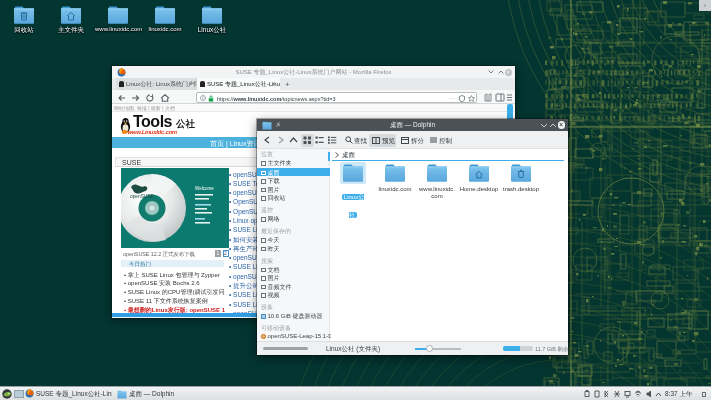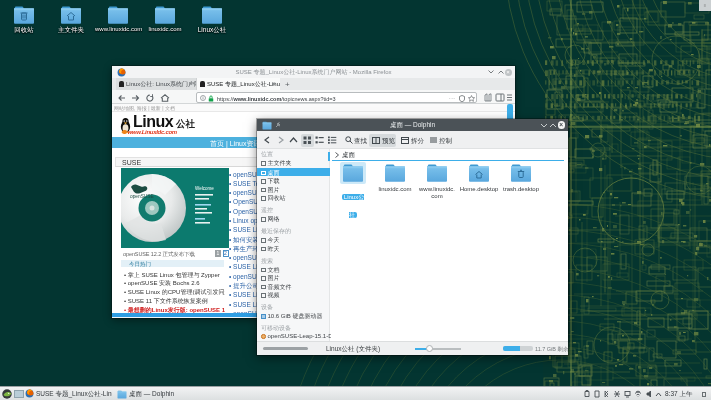--- a/index.html
+++ b/index.html
@@ -929,21 +929,21 @@
    <ellipse cx="13" cy="10" rx="7.5" ry="8.5" fill="#0d0c0a"></ellipse>
    <ellipse cx="13" cy="25" rx="7" ry="9" fill="#efe5d3"></ellipse>
    <ellipse cx="10" cy="8.5" rx="1.6" ry="2" fill="#fff"></ellipse>
         <ellipse cx="16" cy="8.5" rx="1.6" ry="2" fill="#fff"></ellipse>
    <circle cx="10.4" cy="9" r="0.8" fill="#000"></circle>
         <circle cx="15.6" cy="9" r="0.8" fill="#000"></circle>
    <path d="M9,12 h8 l-4,4 z" fill="#f6b43c"></path>
    <path d="M4,33 h7 l-1,4 h-6 z" fill="#f6b43c"></path>
         <path d="M15,33 h7 l0,4 h-6 z" fill="#f6b43c"></path>
   </svg>
-  <span class="abs" style="left:21px;top:9px;font-size:16px;font-weight:bold;color:#111;letter-spacing:-0.5px">Linux</span>
+  <span class="abs" style="left:21px;top:9px;font-size:16px;font-weight:bold;color:#111;letter-spacing:-0.5px">Tools</span>
   <span class="abs" style="left:64px;top:14px;font-size:9.5px;font-weight:bold;color:#222">公社</span>
   <span class="abs" style="left:10px;top:25.5px;width:4.5px;height:4.5px;background:#f08519;border-radius:50%"></span>
   <span class="abs" style="left:15.5px;top:25px;font-size:6px;font-weight:bold;color:#e23a20;font-style:italic;letter-spacing:-0.3px">www.LinuxIdc.com</span>
 
   <div class="abs" style="left:0;top:33px;width:403px;height:11px;background:#4db1de">
    <span class="abs" style="left:98px;top:2px;font-size:7px;color:#fff;white-space:nowrap">首页 | Linux资讯 | Linux教程 | 数据库技术 | Linux编程 | 服务器应用</span>
   </div>
 
   <div class="abs" style="left:3px;top:52.5px;width:397px;height:10px;background:#f6f6f6;border:1px solid #e2e2e2;border-bottom:1px solid #d8d8d8">
    <span class="abs" style="left:6px;top:1px;font-size:7px;color:#333">SUSE</span>

